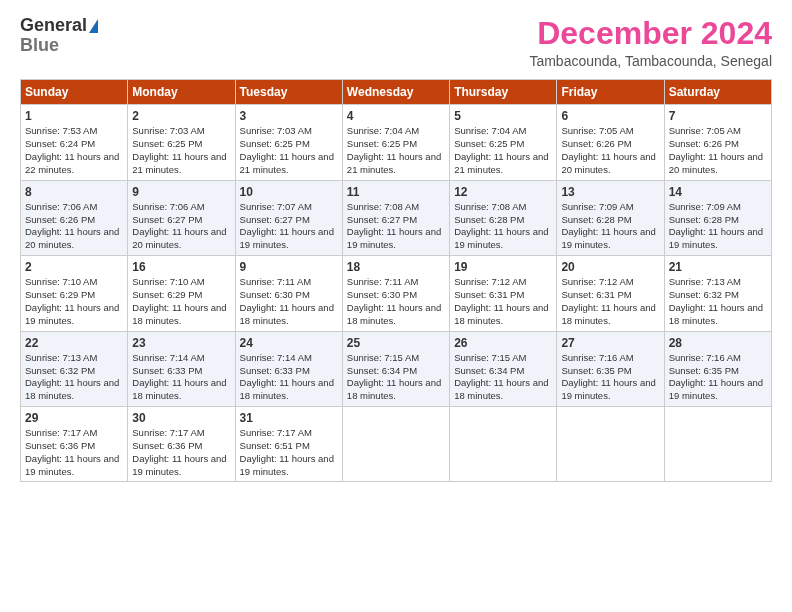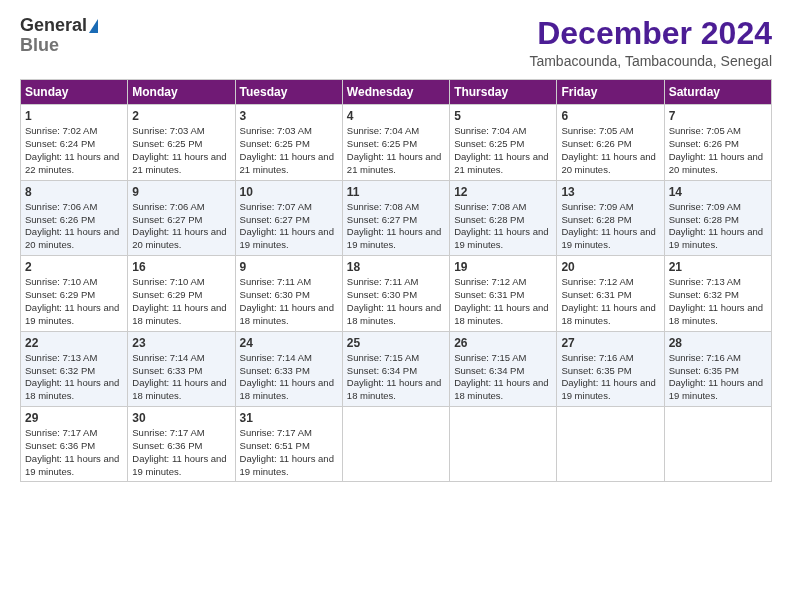--- a/index.html
+++ b/index.html
@@ -49,36 +49,36 @@
     .logo-row {
       display: flex;
       align-items: center;
     }
     .title-section {
       text-align: right;
     }
     .main-title {
       font-size: 32px;
       font-weight: bold;
-      color: #4c1d95;
+      color: #ec4899;
       line-height: 1.1;
     }
     .subtitle {
       font-size: 14px;
       color: #555;
       margin-top: 2px;
       text-align: right;
     }
     .calendar {
       width: 100%;
       border-collapse: collapse;
       table-layout: fixed;
     }
     .calendar th {
-      background: #701a75;
+      background: #c2410c;
       color: #fff;
       font-size: 12px;
       font-weight: bold;
       padding: 5px 4px;
       text-align: left;
       border: 1px solid #ccc;
     }
     .calendar td {
       border: 1px solid #ccc;
       vertical-align: top;
@@ -126,21 +126,21 @@
         <th>Monday</th>
         <th>Tuesday</th>
         <th>Wednesday</th>
         <th>Thursday</th>
         <th>Friday</th>
         <th>Saturday</th>
       </tr>
     </thead>
     <tbody id="calendar-body">
     <tr>
-          <td><span class="day-number">1</span><span>Sunrise: 7:02 AM</span><br><span>Sunset: 6:24 PM</span><br><span>Daylight: 11 hours and 22 minutes.</span></td>
+          <td><span class="day-number">1</span><span>Sunrise: 7:53 AM</span><br><span>Sunset: 6:24 PM</span><br><span>Daylight: 11 hours and 22 minutes.</span></td>
           <td><span class="day-number">2</span><span>Sunrise: 7:03 AM</span><br><span>Sunset: 6:25 PM</span><br><span>Daylight: 11 hours and 21 minutes.</span></td>
           <td><span class="day-number">3</span><span>Sunrise: 7:03 AM</span><br><span>Sunset: 6:25 PM</span><br><span>Daylight: 11 hours and 21 minutes.</span></td>
           <td><span class="day-number">4</span><span>Sunrise: 7:04 AM</span><br><span>Sunset: 6:25 PM</span><br><span>Daylight: 11 hours and 21 minutes.</span></td>
           <td><span class="day-number">5</span><span>Sunrise: 7:04 AM</span><br><span>Sunset: 6:25 PM</span><br><span>Daylight: 11 hours and 21 minutes.</span></td>
           <td><span class="day-number">6</span><span>Sunrise: 7:05 AM</span><br><span>Sunset: 6:26 PM</span><br><span>Daylight: 11 hours and 20 minutes.</span></td>
           <td><span class="day-number">7</span><span>Sunrise: 7:05 AM</span><br><span>Sunset: 6:26 PM</span><br><span>Daylight: 11 hours and 20 minutes.</span></td>
         </tr>
         <tr>
           <td><span class="day-number">8</span><span>Sunrise: 7:06 AM</span><br><span>Sunset: 6:26 PM</span><br><span>Daylight: 11 hours and 20 minutes.</span></td>
           <td><span class="day-number">9</span><span>Sunrise: 7:06 AM</span><br><span>Sunset: 6:27 PM</span><br><span>Daylight: 11 hours and 20 minutes.</span></td>

